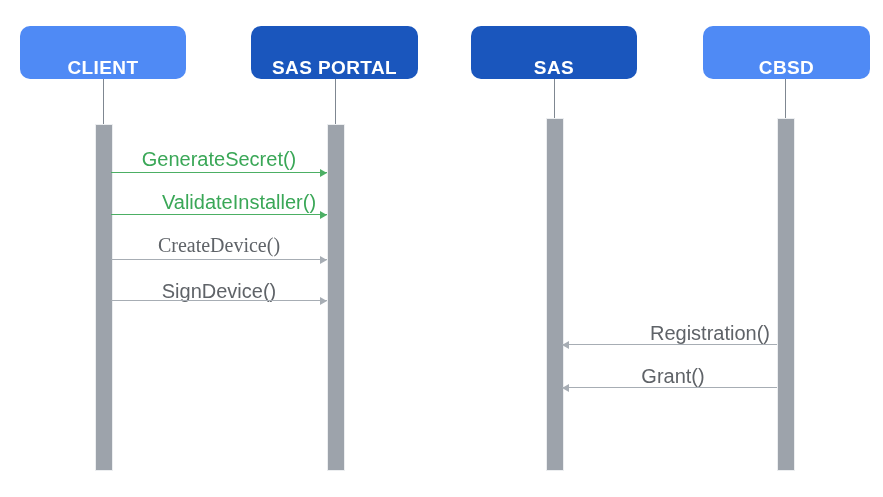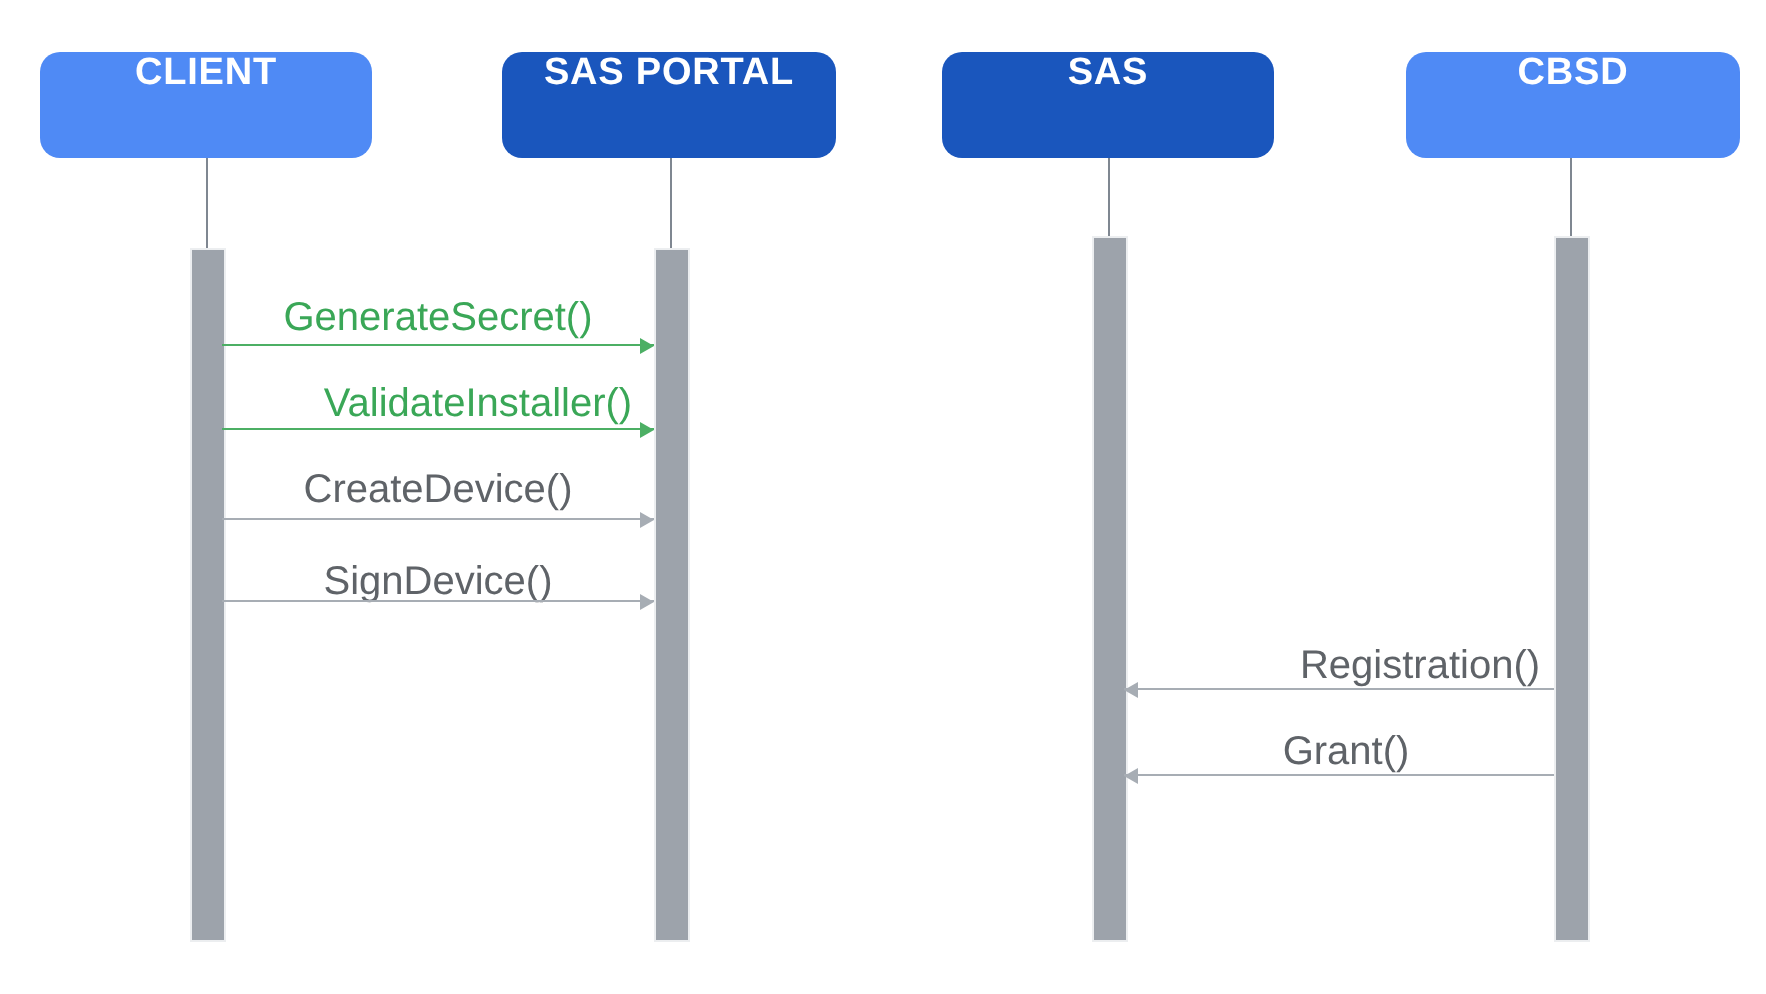--- a/index.html
+++ b/index.html
@@ -15,21 +15,21 @@
     width: 883px;
     height: 497px;
     background: #ffffff;
     overflow: hidden;
   }
   .actor-box {
     position: absolute;
     height: 53px;
     border-radius: 10px;
     display: flex;
-    align-items: flex-start;
+    align-items: flex-end;
     justify-content: center;
     color: #ffffff;
     font-size: 19px;
     font-weight: bold;
     letter-spacing: 0.4px;
     box-sizing: border-box;
   }
   .lifeline {
     position: absolute;
     width: 1px;
@@ -97,21 +97,21 @@
   <div class="activation" id="activation-3" style="left: 777px; top: 118px; height: 351px;"></div>
 
   <div class="msg-label green" id="msg-label-0" style="left: 219px; top: 148px;">GenerateSecret()</div>
   <div class="msg-line green" id="msg-line-0" style="left: 111px; top: 172px; width: 216px;"></div>
   <div class="arrowhead right green" id="msg-head-0" style="top: 168.5px; left: 320px;"></div>
 
   <div class="msg-label green" id="msg-label-1" style="left: 219px; top: 191px; margin-left: 20px;">ValidateInstaller()</div>
   <div class="msg-line green" id="msg-line-1" style="left: 111px; top: 214px; width: 216px;"></div>
   <div class="arrowhead right green" id="msg-head-1" style="top: 210.5px; left: 320px;"></div>
 
-  <div class="msg-label gray" id="msg-label-2" style="left: 219px; top: 234px;">CreateDevice()</div>
+  <div class="msg-label gray" id="msg-label-2" style="left: 219px; top: 234px; font-family: Liberation Serif, serif;">CreateDevice()</div>
   <div class="msg-line gray" id="msg-line-2" style="left: 111px; top: 259px; width: 216px;"></div>
   <div class="arrowhead right gray" id="msg-head-2" style="top: 255.5px; left: 320px;"></div>
 
   <div class="msg-label gray" id="msg-label-3" style="left: 219px; top: 280px;">SignDevice()</div>
   <div class="msg-line gray" id="msg-line-3" style="left: 111px; top: 300px; width: 216px;"></div>
   <div class="arrowhead right gray" id="msg-head-3" style="top: 296.5px; left: 320px;"></div>
 
   <div class="msg-label gray" id="msg-label-4" style="left: 710px; top: 322px;">Registration()</div>
   <div class="msg-line gray" id="msg-line-4" style="left: 562px; top: 344px; width: 215px;"></div>
   <div class="arrowhead left gray" id="msg-head-4" style="top: 340.5px; left: 562px;"></div>

